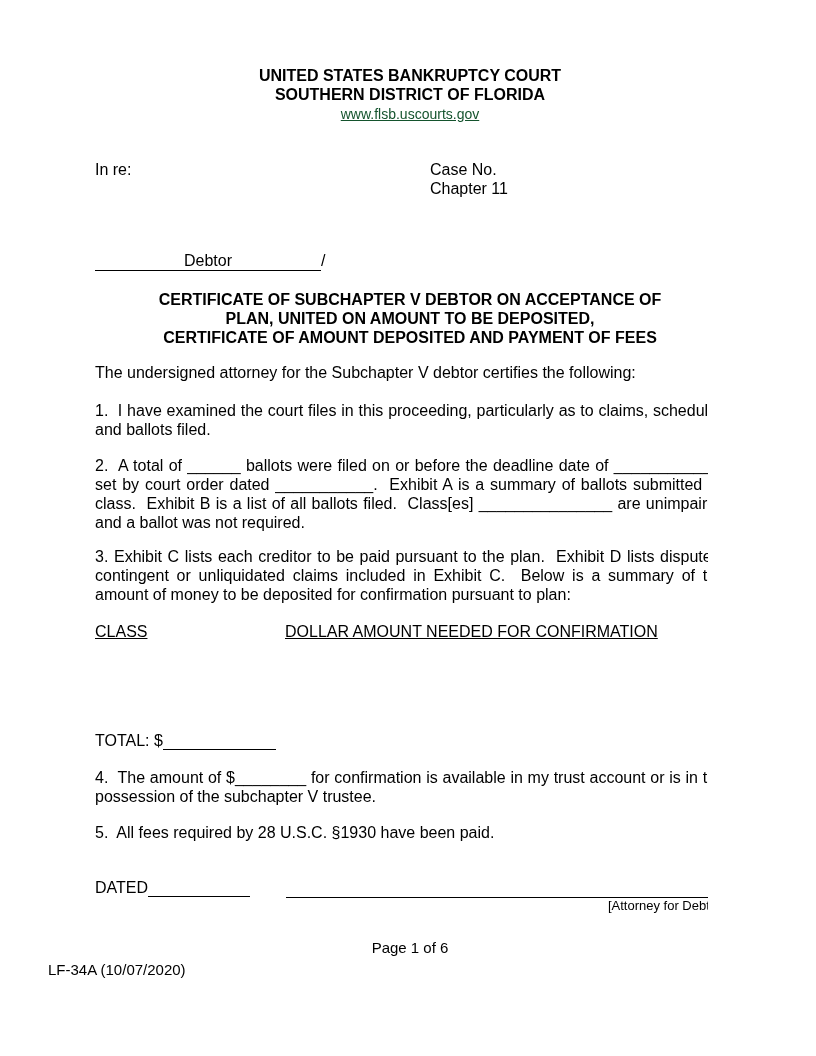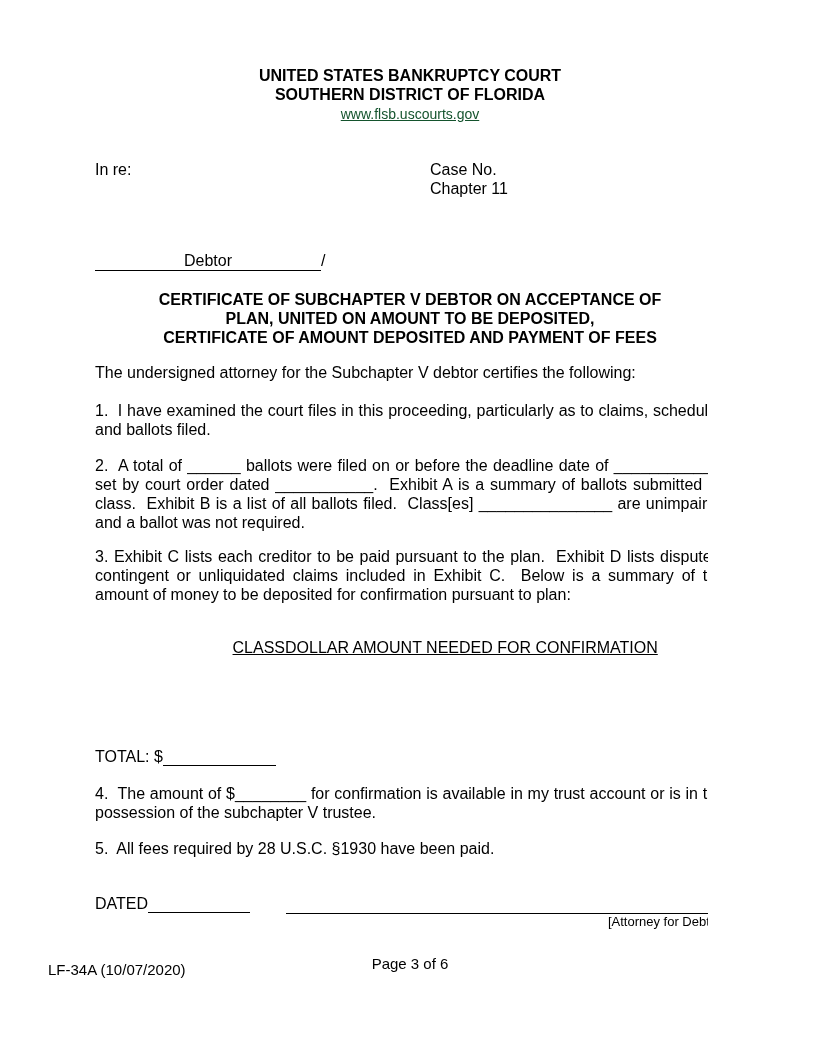--- a/index.html
+++ b/index.html
@@ -48,21 +48,21 @@
   p { margin: 0; }
   .body-text { white-space: pre-wrap; }
   .just { text-align: justify; }
   .intro   { margin-top: 16px; }
   .p1      { margin-top: 19px; }
   .p2      { margin-top: 17px; }
   .p3      { margin-top: 15px; }
   .p4      { margin-top: 18px; }
   .p5      { margin-top: 17px; }
 
-  .class-row { margin-top: 34px; display: flex; text-align: right; }
+  .class-row { margin-top: 18px; display: flex; }
   .class-col { flex: 0 0 190px; }
   .uline { text-decoration: underline; }
 
   .total-row { margin-top: 90px; }
   .blank {
     display: inline-block;
     border-bottom: 1.5px solid #000;
     height: 17px;
     vertical-align: -4px;
   }
@@ -130,17 +130,17 @@
     <p class="body-text p5">5.  All fees required by 28 U.S.C. §1930 have been paid.</p>
 
     <div class="dated-row">
       <span class="dated-left"><span>DATED</span><span class="blank dated-blank"></span></span>
       <div class="sig-block">
         <div class="sig-line"></div>
         <div class="sig-caption">[Attorney for Debtor]</div>
       </div>
     </div>
 
-    <div class="page-num">Page 3 of 6</div>
+    <div class="page-num">Page 1 of 6</div>
   </div>
 
   <div class="form-num">LF-34A (10/07/2020)</div>
 </div>
 
 </body></html>

